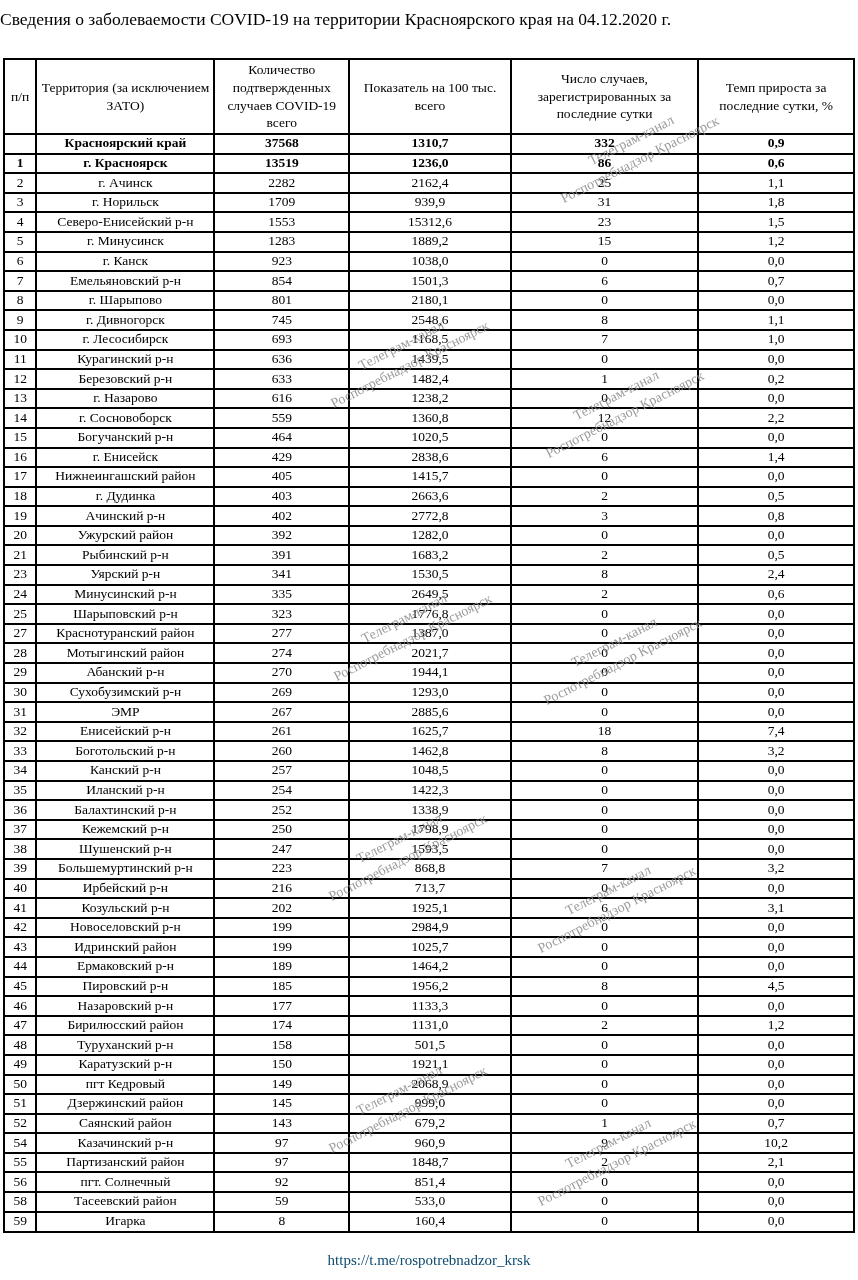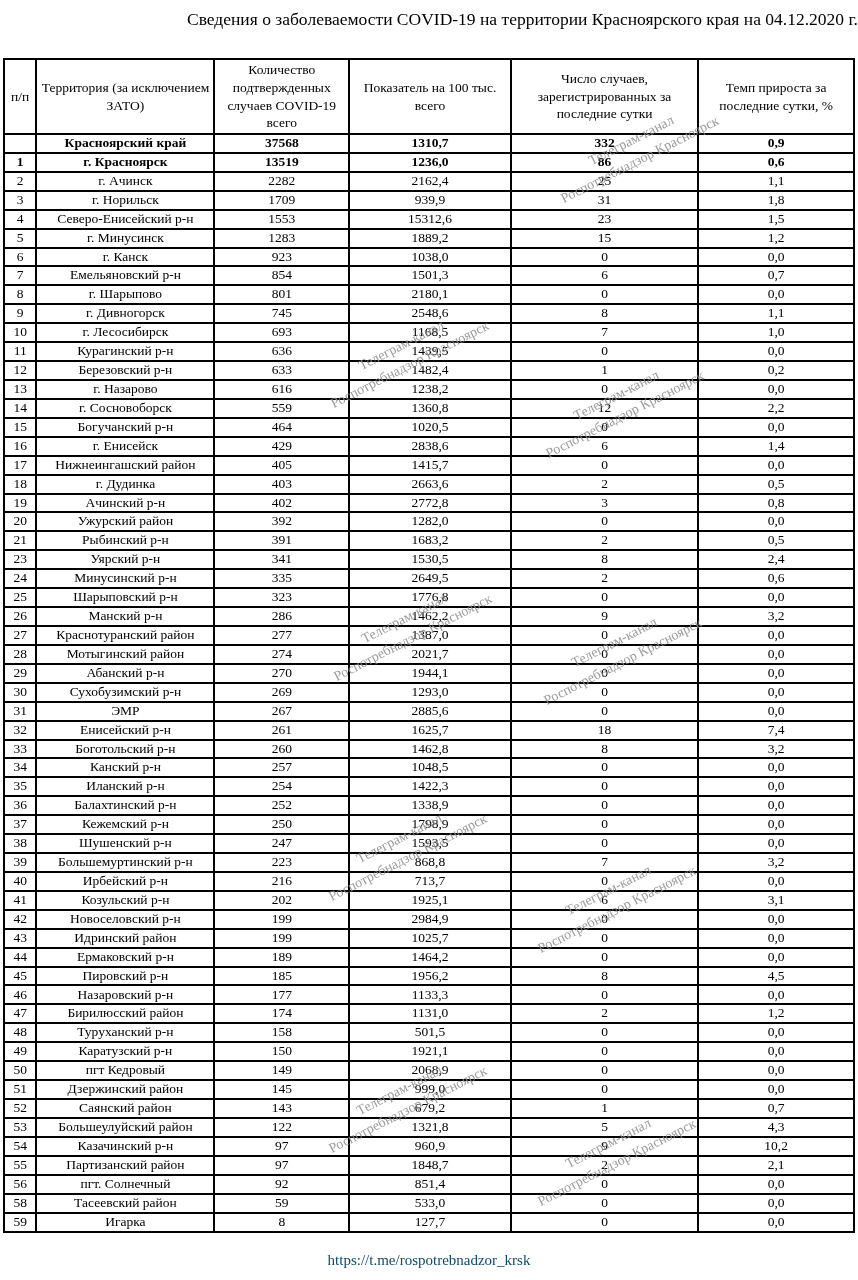--- a/index.html
+++ b/index.html
@@ -7,21 +7,21 @@
     width: 858px; height: 1280px;
     background: #ffffff;
     position: relative;
     font-family: "Liberation Serif", serif;
     color: #000;
     overflow: hidden;
   }
   .title {
     position: absolute;
     top: 9px; left: 0; right: 0;
-    text-align: right;
+    text-align: left;
     font-size: 17.5px;
     font-weight: normal;
     margin: 0;
   }
   table.covid {
     position: absolute;
     left: 3px; top: 58px;
     width: 852px; height: 1175px;
     border-collapse: collapse;
     table-layout: fixed;
@@ -291,28 +291,20 @@
     </tr>
         <tr>
       <td>25</td>
       <td>Шарыповский р-н</td>
       <td>323</td>
       <td>1776,8</td>
       <td>0</td>
       <td>0,0</td>
     </tr>
         <tr>
-      <td>26</td>
-      <td>Манский р-н</td>
-      <td>286</td>
-      <td>1462,2</td>
-      <td>9</td>
-      <td>3,2</td>
-    </tr>
-        <tr>
       <td>27</td>
       <td>Краснотуранский район</td>
       <td>277</td>
       <td>1387,0</td>
       <td>0</td>
       <td>0,0</td>
     </tr>
         <tr>
       <td>28</td>
       <td>Мотыгинский район</td>
@@ -507,28 +499,20 @@
     </tr>
         <tr>
       <td>52</td>
       <td>Саянский район</td>
       <td>143</td>
       <td>679,2</td>
       <td>1</td>
       <td>0,7</td>
     </tr>
         <tr>
-      <td>53</td>
-      <td>Большеулуйский район</td>
-      <td>122</td>
-      <td>1321,8</td>
-      <td>5</td>
-      <td>4,3</td>
-    </tr>
-        <tr>
       <td>54</td>
       <td>Казачинский р-н</td>
       <td>97</td>
       <td>960,9</td>
       <td>9</td>
       <td>10,2</td>
     </tr>
         <tr>
       <td>55</td>
       <td>Партизанский район</td>
@@ -550,21 +534,21 @@
       <td>Тасеевский район</td>
       <td>59</td>
       <td>533,0</td>
       <td>0</td>
       <td>0,0</td>
     </tr>
         <tr>
       <td>59</td>
       <td>Игарка</td>
       <td>8</td>
-      <td>127,7</td>
+      <td>160,4</td>
       <td>0</td>
       <td>0,0</td>
     </tr>
       </tbody>
   </table>
 
   <div id="watermarks">
       <div class="watermark" style="left: 635px; top: 150px; color: rgb(138, 138, 138);">
         <div class="l1">Телеграм-канал</div>
         <div class="l2">Роспотребнадзор Красноярск</div>

